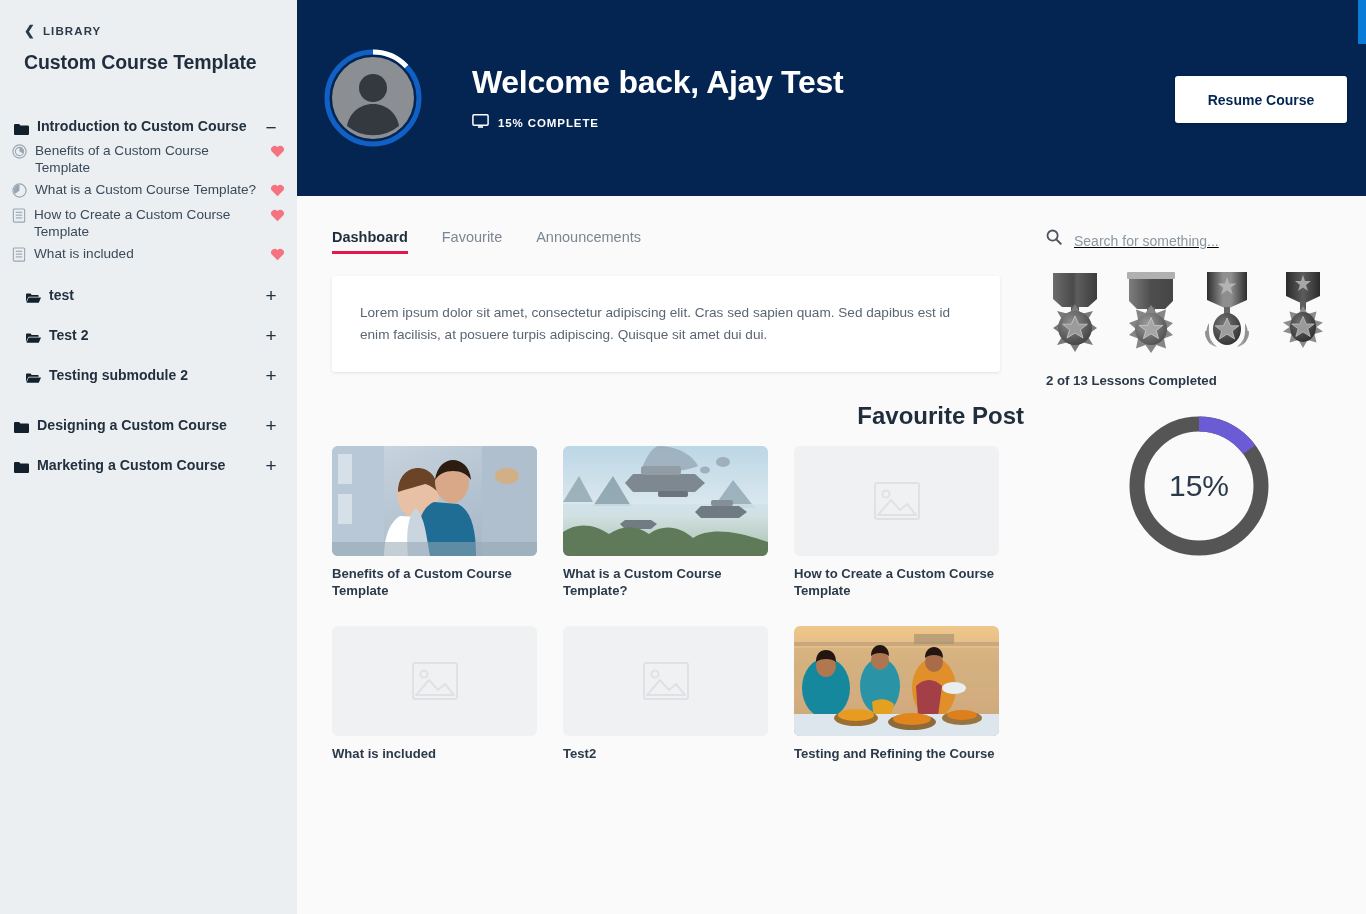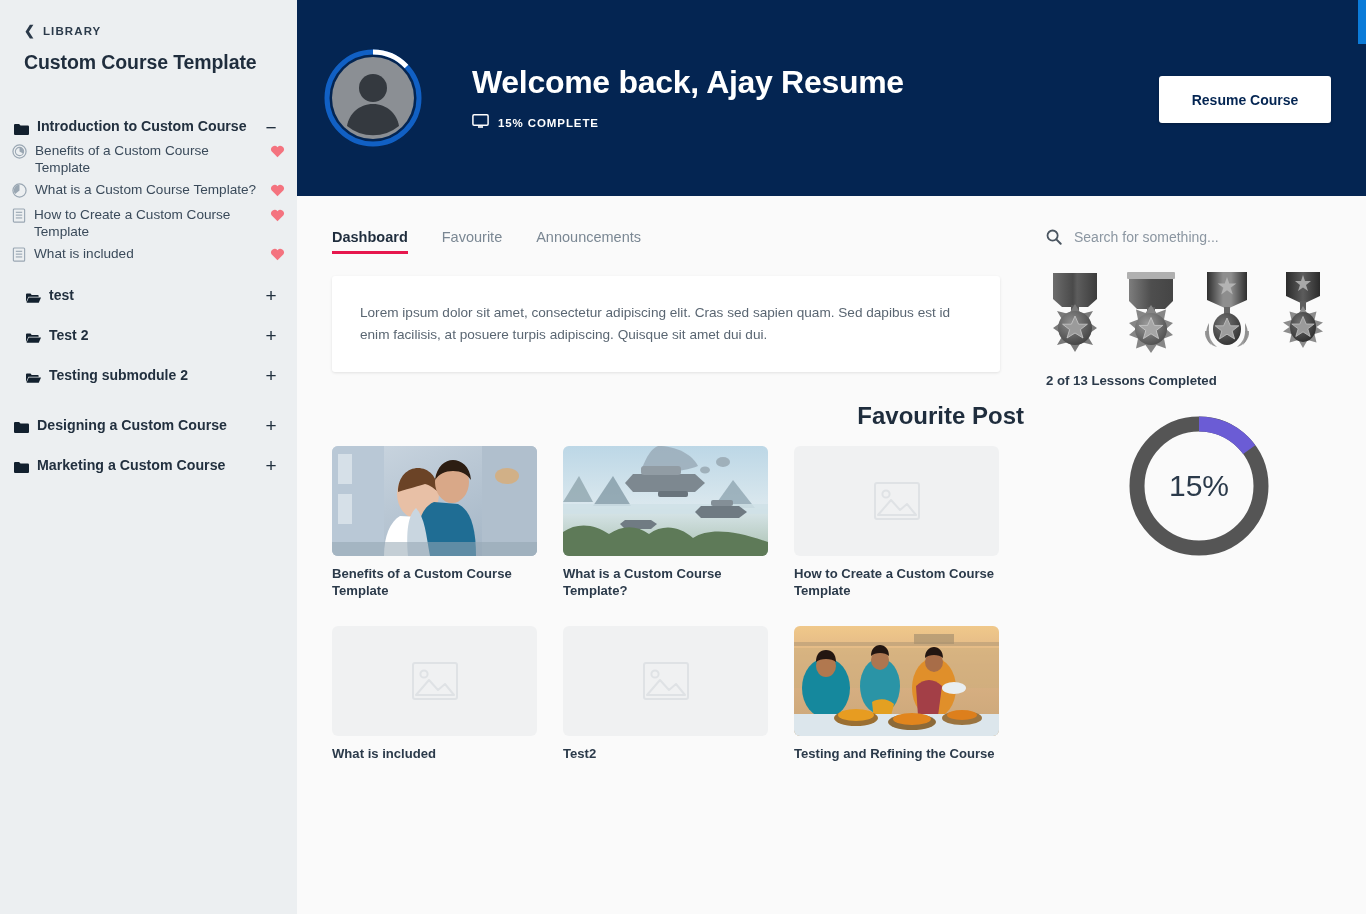--- a/index.html
+++ b/index.html
@@ -78,21 +78,21 @@
   .welcome {
     font-size: 32px; font-weight: 700; color: #ffffff; letter-spacing: -0.3px;
   }
   .complete-row {
     display: flex; align-items: center; gap: 9px; margin-top: 13px;
   }
   .complete-row .ctext {
     font-size: 11.5px; font-weight: 700; color: #ffffff; letter-spacing: 0.9px;
   }
   .resume-btn {
-    position: absolute; right: 54px; top: 76px;
+    position: absolute; right: 38px; top: 76px;
     width: 172px; height: 47px; background: #ffffff;
     border: none; border-radius: 3px;
     font-family: "Liberation Sans", sans-serif;
     font-size: 14px; font-weight: 700; color: #042552;
     cursor: pointer; box-shadow: 0 1px 3px rgba(0,0,0,0.25);
   }
   .collapse-tab {
     position: absolute; right: 0; top: 0; width: 27px; height: 44px;
     background: #0b7bd8; color: #fff; display: flex;
     align-items: center; justify-content: center;
@@ -137,21 +137,21 @@
     background: #f0f1f2; overflow: hidden; position: relative;
     display: flex; align-items: center; justify-content: center;
   }
   .thumb.ph svg { opacity: 1; }
   .card-label {
     margin-top: 9px; font-size: 13.1px; font-weight: 700;
     color: #2b3a4a; line-height: 1.32;
   }
 
   
-  .search-row { display: flex; align-items: flex-start; gap: 12px; padding-left: 2px; }
+  .search-row { display: flex; align-items: flex-end; gap: 12px; padding-left: 2px; text-decoration: underline; }
   .search-row input {
     border: none; outline: none; background: transparent;
     font-family: "Liberation Sans", sans-serif;
     font-size: 14px; color: #5a6672; width: 250px;
   }
   .search-row input::placeholder { color: #8b96a1; }
   .badges { display: flex; gap: 18px; margin-top: 22px; padding-left: 2px; }
   .badge-lbl {
     margin-top: 16px; font-size: 13.2px; font-weight: 700; color: #2b3a4a;
     padding-left: 2px;
@@ -332,21 +332,21 @@
         <svg width="102" height="102" viewBox="0 0 102 102">
           <circle cx="51" cy="51" r="46" fill="none" stroke="#1160c4" stroke-width="5"></circle>
           <path d="M51 5 A46 46 0 0 1 84.5 19.5" fill="none" stroke="#ffffff" stroke-width="5" stroke-linecap="butt"></path>
           <circle cx="51" cy="51" r="41" fill="#8b8f94"></circle>
           <circle cx="51" cy="41" r="14" fill="#34393f"></circle>
           <path d="M51 57c-14 0-24 10-26 22a41 41 0 0 0 52 0c-2-12-12-22-26-22z" fill="#34393f"></path>
         </svg>
       </div>
 
       <div class="hero-text">
-        <div class="welcome">Welcome back, Ajay Resume</div>
+        <div class="welcome">Welcome back, Ajay Test</div>
         <div class="complete-row">
           <span>
             <svg width="17" height="15" viewBox="0 0 18 16">
                 <rect x="0.9" y="0.9" width="16.2" height="11" rx="1.2" fill="none" stroke="#ffffff" stroke-width="1.6"></rect>
                 <rect x="6.3" y="13" width="5.4" height="1.7" fill="#ffffff"></rect>
               </svg>
           </span>
           <span class="ctext">15% COMPLETE</span>
         </div>
       </div>

